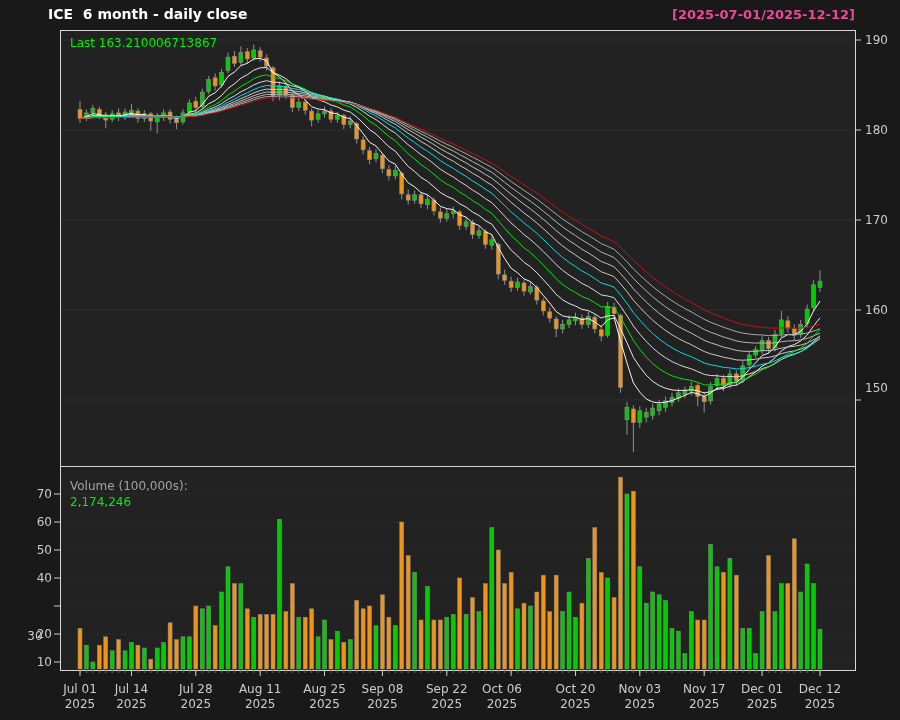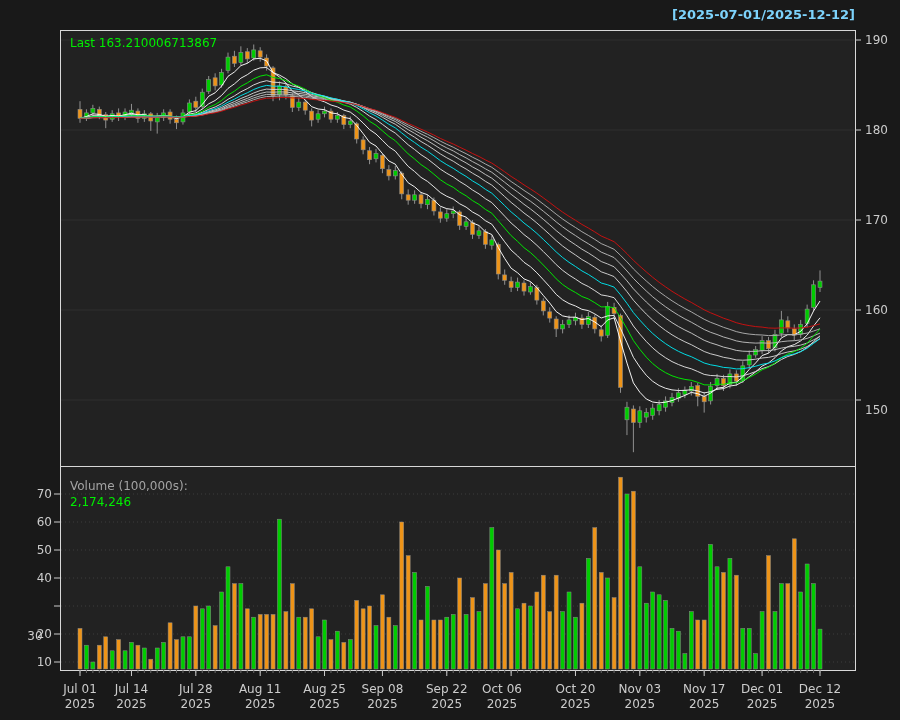--- a/index.html
+++ b/index.html
@@ -3,33 +3,34 @@
 <meta charset="utf-8">
 <style>
   html,body{margin:0;padding:0;background:#191919;}
   #stage{position:relative;width:900px;height:720px;background:#191919;overflow:hidden;
          font-family:"DejaVu Sans","Liberation Sans",sans-serif;}
   .panel{position:absolute;background:#222222;border:1px solid #d8d8d8;box-sizing:border-box;}
   #price-panel{left:60px;top:30px;width:796px;height:437px;border-bottom:none;}
   #volume-panel{left:60px;top:466px;width:796px;height:205px;}
   #chart-svg{position:absolute;left:0;top:0;}
   #main-title{position:absolute;left:48px;top:6px;color:#ffffff;font-size:14px;font-weight:bold;white-space:pre;}
-  #date-range{position:absolute;right:45px;top:7px;color:#7dd3fc;font-size:13px;font-weight:bold;}
+  #date-range{position:absolute;right:45px;top:7px;color:#ec4899;font-size:13px;font-weight:bold;}
   #last-label{position:absolute;left:70px;top:36px;color:#00ee00;font-size:12px;}
   #vol-label{position:absolute;left:70px;top:479px;color:#a3a3a3;font-size:12px;}
   #vol-value{position:absolute;left:70px;top:495px;color:#00ee00;font-size:12px;}
   .ylab{position:absolute;color:#cccccc;font-size:12px;line-height:14px;}
   .ylab-right{left:865px;}
   .ylab-left{left:18px;width:34px;text-align:right;}
   .xlab{position:absolute;color:#cccccc;font-size:12px;line-height:15px;text-align:center;transform:translateX(-50%);white-space:nowrap;}
 </style>
 </head>
 <body>
 
 <div id="stage">
+  <div id="main-title">ICE  6 month - daily close</div>
   <div id="date-range">[2025-07-01/2025-12-12]</div>
 
   <div id="price-panel" class="panel"></div>
   <div id="volume-panel" class="panel"></div>
 
   <svg id="chart-svg" width="900" height="720">
       <line x1="61" x2="854" y1="400" y2="400" stroke="#2e2e2e" stroke-width="1"></line>
       <line x1="61" x2="854" y1="310" y2="310" stroke="#2e2e2e" stroke-width="1"></line>
       <line x1="61" x2="854" y1="220" y2="220" stroke="#2e2e2e" stroke-width="1"></line>
       <line x1="61" x2="854" y1="130" y2="130" stroke="#2e2e2e" stroke-width="1"></line>
@@ -540,21 +541,21 @@
       <line x1="704.1756" x2="704.1756" y1="670" y2="676" stroke="#cccccc" stroke-width="1"></line>
       <line x1="762.0888" x2="762.0888" y1="670" y2="676" stroke="#cccccc" stroke-width="1"></line>
       <line x1="820.002" x2="820.002" y1="670" y2="676" stroke="#cccccc" stroke-width="1"></line>
     </svg>
 
   <div id="last-label">Last 163.210006713867</div>
   <div id="vol-label">Volume (100,000s):</div>
   <div id="vol-value">2,174,246</div>
 
   <div id="labels-layer">
-      <div class="ylab ylab-right" style="top: 403px;">150</div>
+      <div class="ylab ylab-right" style="top: 381px;">150</div>
       <div class="ylab ylab-right" style="top: 303px; text-align: center;">160</div>
       <div class="ylab ylab-right" style="top: 213px;">170</div>
       <div class="ylab ylab-right" style="top: 123px;">180</div>
       <div class="ylab ylab-right" style="top: 33px;">190</div>
       <div class="ylab ylab-left" style="top: 655px;">10</div>
       <div class="ylab ylab-left" style="top: 627px;">20</div>
       <div class="ylab ylab-left" style="top: 629px; text-align: center;">30</div>
       <div class="ylab ylab-left" style="top: 571px;">40</div>
       <div class="ylab ylab-left" style="top: 543px;">50</div>
       <div class="ylab ylab-left" style="top: 515px;">60</div>

